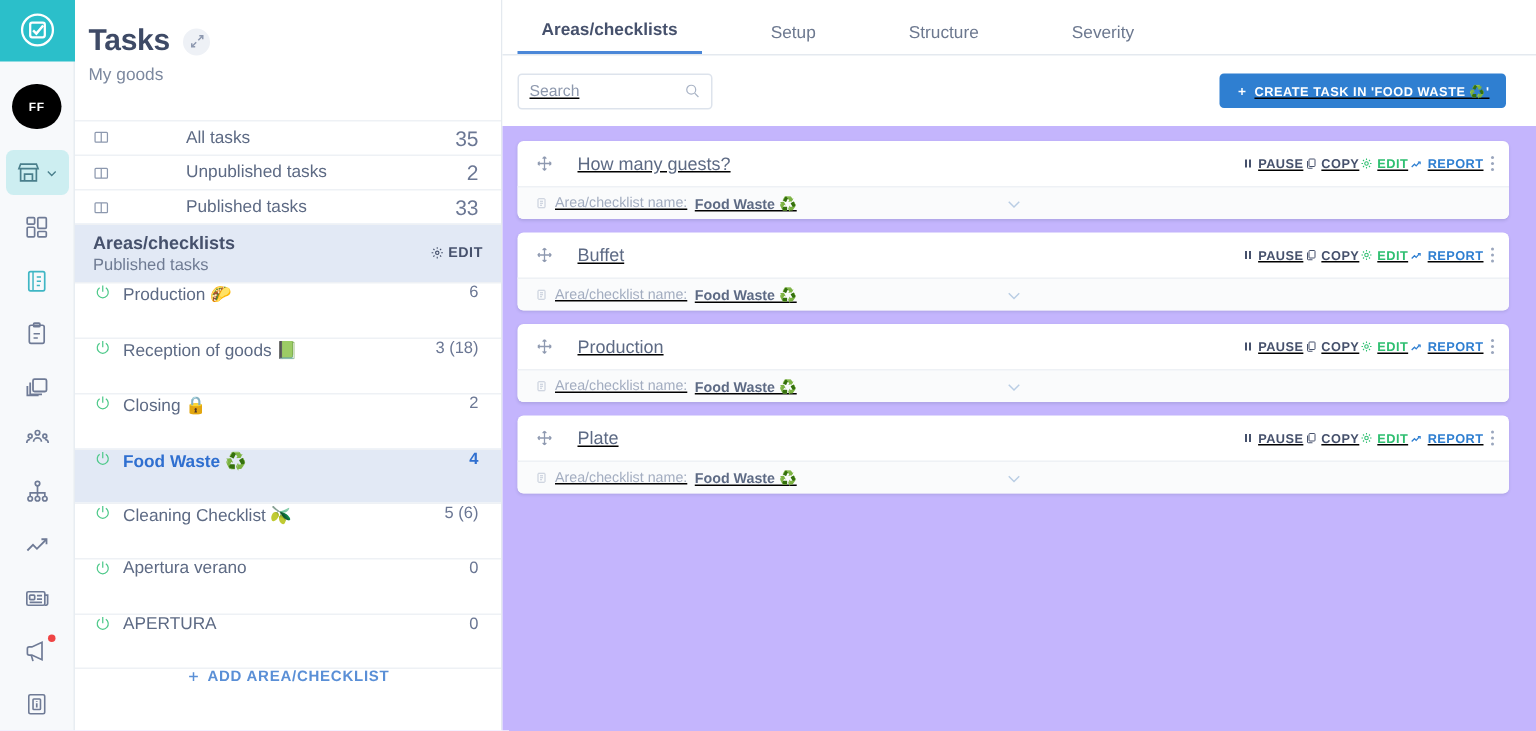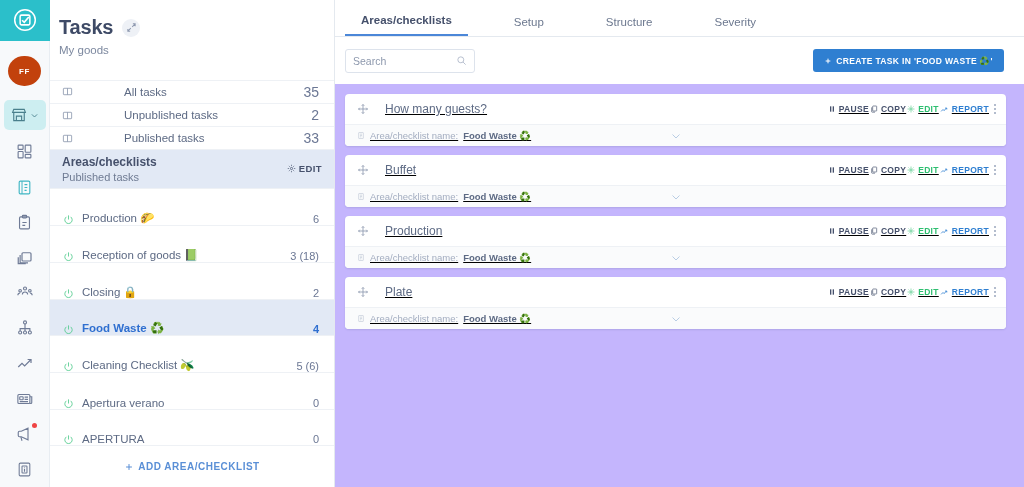--- a/index.html
+++ b/index.html
@@ -17,21 +17,21 @@
     background: #f7f9fb;
     border-right: 1px solid #e8edf2;
     display: flex; flex-direction: column; align-items: center;
   }
   .rail-logo {
     width: 50px; height: 44px; background: #2bbfca;
     display: flex; align-items: center; justify-content: center;
   }
   .rail-avatar {
     width: 33px; height: 33px; border-radius: 50%;
-    background: #c2410c; color: #ffffff;
+    background: #000000; color: #ffffff;
     font-size: 8px; font-weight: bold; letter-spacing: .5px;
     display: flex; align-items: center; justify-content: center;
     margin-top: 15px;
   }
   .rail-store {
     margin-top: 14px; width: 42px; height: 32px; border-radius: 5px;
     background: #cdeef1; display: flex; align-items: center;
     justify-content: center; gap: 2px;
   }
   .rail-ico {
@@ -76,51 +76,51 @@
   }
   .areahdr .ah-txt { flex: 1; }
   .areahdr .ah-t1 { font-size: 12px; font-weight: bold; color: #46516c; }
   .areahdr .ah-t2 { font-size: 11px; color: #6f7b93; margin-top: 2px; }
   .areahdr .ah-edit {
     font-size: 9.5px; font-weight: bold; color: #46516c;
     letter-spacing: .4px; display: flex; align-items: center; gap: 3px;
   }
 
   .arow {
-    height: 38px; display: flex; align-items: flex-end; gap: 8px;
+    height: 38px; display: flex; align-items: flex-start; gap: 8px;
     padding: 0 15px 0 13px; border-top: 1px solid #eef1f5;
     font-size: 11.5px; color: #5d6a84;
   }
   .arow .ar-label { flex: 1; }
   .arow .ar-count { font-size: 11px; color: #6b7794; }
   .arow.sel { background: #e2e9f5; }
   .arow.sel .ar-label, .arow.sel .ar-count { color: #2f6fd0; font-weight: bold; }
 
   .addrow {
     border-top: 1px solid #eef1f5; height: 43px;
-    display: flex; align-items: center; justify-content: center;
+    display: flex; align-items: flex-start; justify-content: center;
     font-size: 10px; font-weight: bold; letter-spacing: .5px; color: #5a8fd6;
     gap: 4px; margin-top: auto;
   }
 
   
   .main { flex: 1; height: 487px; background: #ffffff; display: flex; flex-direction: column; }
   .tabs {
     display: flex; height: 37px; align-items: flex-end;
     border-bottom: 1px solid #e4e9ef; padding-left: 10px;
   }
   .tab {
     font-size: 11.5px; color: #6c788f; padding: 0 16px 8px 16px;
     margin-right: 30px;
   }
   .tab.active { color: #46516c; font-weight: bold; border-bottom: 2px solid #4b87d8; }
 
   .toolbar {
     height: 47px; display: flex; align-items: center;
-    padding: 0 20px 0 10px; gap: 10px;
+    padding: 0 20px 0 10px; gap: 10px; text-decoration: underline;
   }
   .search {
     width: 130px; height: 24px; border: 1px solid #dde3ec; border-radius: 3px;
     display: flex; align-items: center; padding: 0 7px;
     font-size: 10.5px; color: #8d98ad; background: #fff;
   }
   .search .sp { flex: 1; }
   .create-btn {
     margin-left: auto; background: #2f7fd1; color: #fff;
     height: 23px; border-radius: 3px; display: flex; align-items: center;

